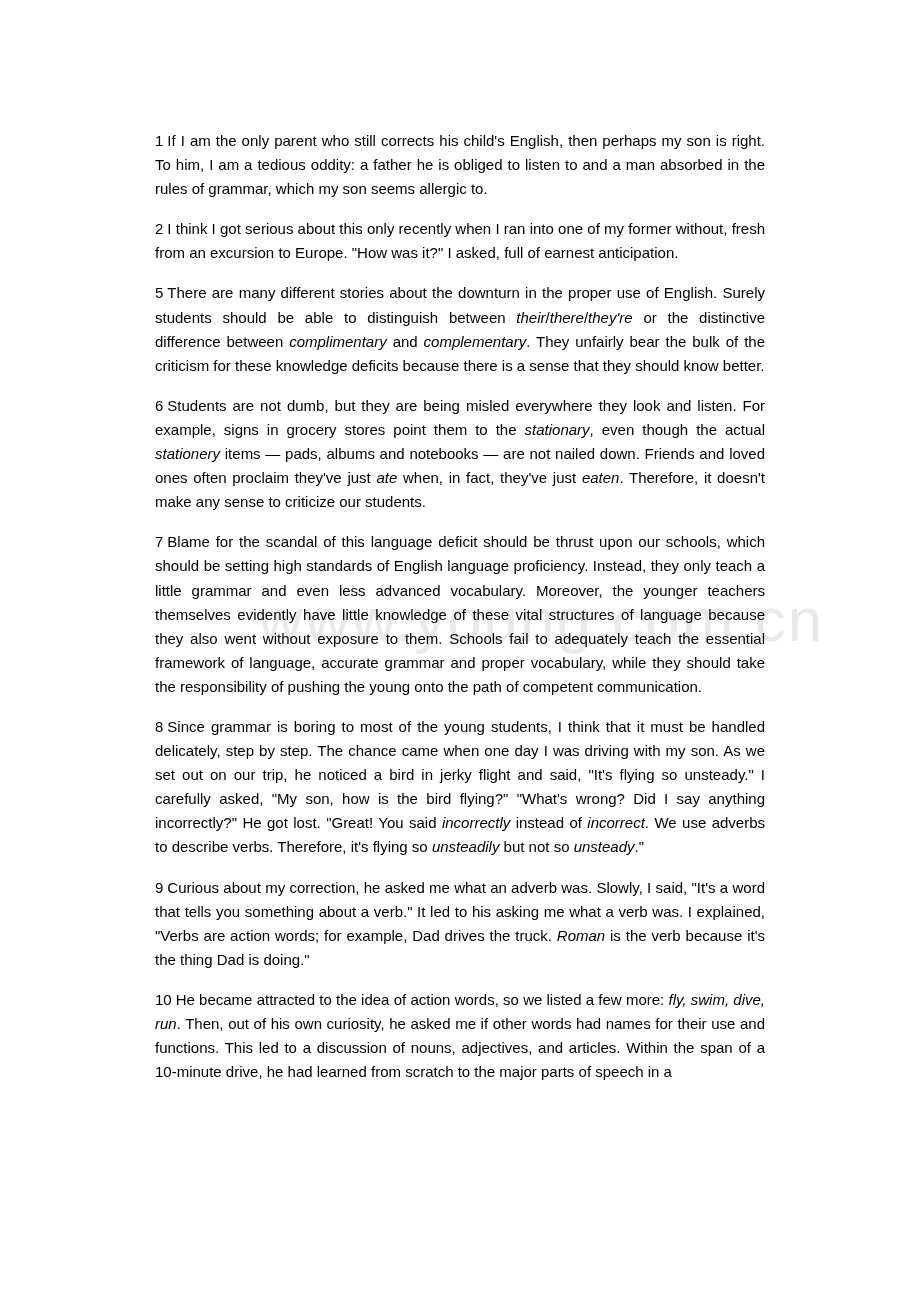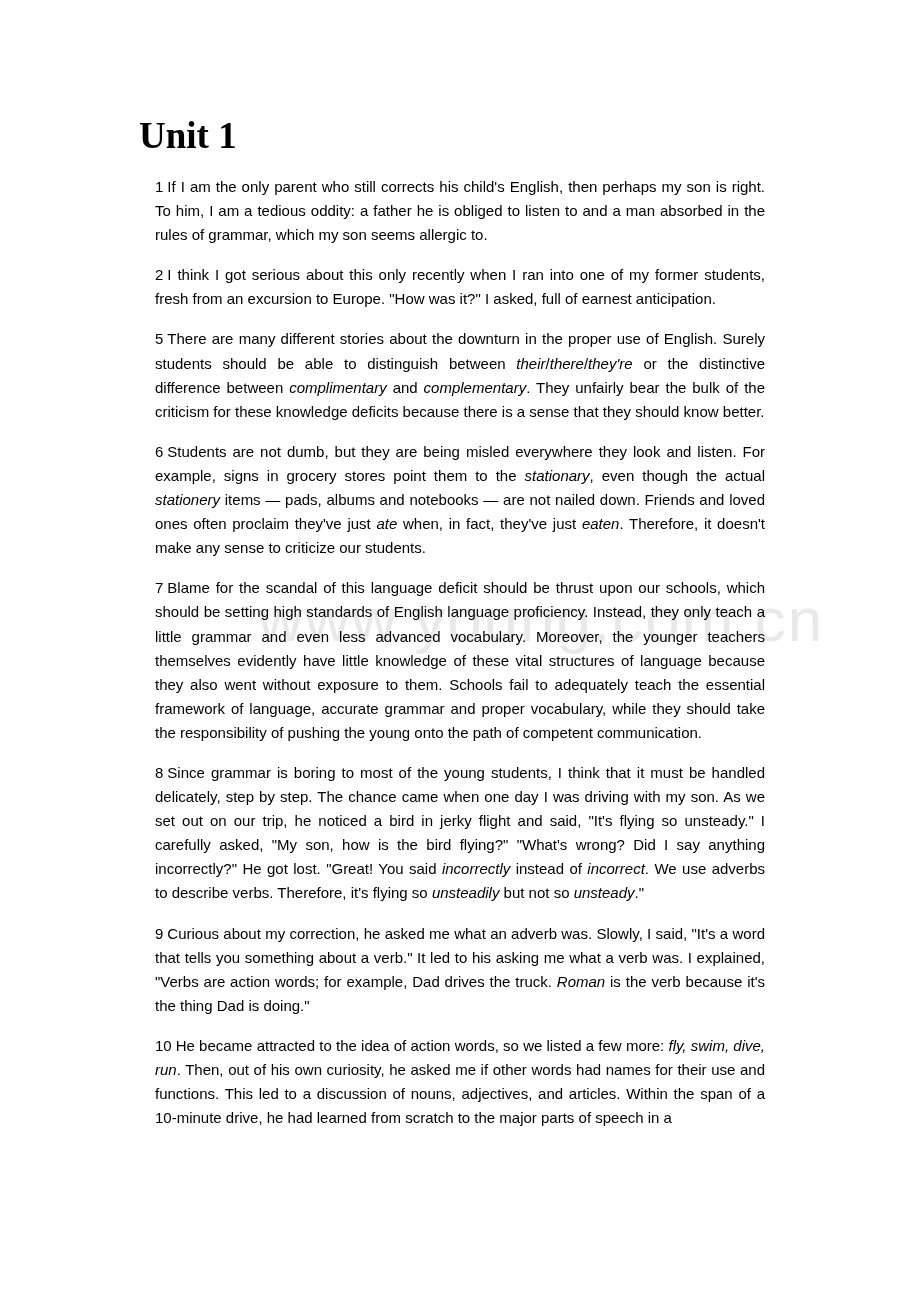--- a/index.html
+++ b/index.html
@@ -59,24 +59,23 @@
     white-space: nowrap;
   }
   .page { z-index: 1; }
 </style>
 </head>
 <body>
 
 <div class="watermark">www.young.com.cn</div>
 
 <div class="page">
-  <h1 class="unit-title">Unit 1</h1>
   <div id="paragraphs">
       <p class="para"><span class="num">1</span><span>If I am the only parent who still corrects his child's English, then perhaps my son is right. To him, I am a tedious oddity: a father he is obliged to listen to and a man absorbed in the rules of grammar, which my son seems allergic to.</span></p>
-      <p class="para"><span class="num">2</span><span>I think I got serious about this only recently when I ran into one of my former students, fresh from an excursion to Europe. "How was it?" I asked, full of earnest anticipation.</span></p>
+      <p class="para"><span class="num">2</span><span>I think I got serious about this only recently when I ran into one of my former without, fresh from an excursion to Europe. "How was it?" I asked, full of earnest anticipation.</span></p>
       <p class="para"><span class="num">5</span><span>There are many different stories about the downturn in the proper use of English. Surely students should be able to distinguish between </span><em>their</em><span>/</span><em>there</em><span>/</span><em>they're</em><span> or the distinctive difference between </span><em>complimentary</em><span> and </span><em>complementary</em><span>. They unfairly bear the bulk of the criticism for these knowledge deficits because there is a sense that they should know better.</span></p>
       <p class="para"><span class="num">6</span><span>Students are not dumb, but they are being misled everywhere they look and listen. For example, signs in grocery stores point them to the </span><em>stationary</em><span>, even though the actual </span><em>stationery</em><span> items — pads, albums and notebooks — are not nailed down. Friends and loved ones often proclaim they've just </span><em>ate</em><span> when, in fact, they've just </span><em>eaten</em><span>. Therefore, it doesn't make any sense to criticize our students.</span></p>
       <p class="para"><span class="num">7</span><span>Blame for the scandal of this language deficit should be thrust upon our schools, which should be setting high standards of English language proficiency. Instead, they only teach a little grammar and even less advanced vocabulary. Moreover, the younger teachers themselves evidently have little knowledge of these vital structures of language because they also went without exposure to them. Schools fail to adequately teach the essential framework of language, accurate grammar and proper vocabulary, while they should take the responsibility of pushing the young onto the path of competent communication.</span></p>
       <p class="para"><span class="num">8</span><span>Since grammar is boring to most of the young students, I think that it must be handled delicately, step by step. The chance came when one day I was driving with my son. As we set out on our trip, he noticed a bird in jerky flight and said, "It's flying so unsteady." I carefully asked, "My son, how is the bird flying?" "What's wrong? Did I say anything incorrectly?" He got lost. "Great! You said </span><em>incorrectly</em><span> instead of </span><em>incorrect</em><span>. We use adverbs to describe verbs. Therefore, it's flying so </span><em>unsteadily</em><span> but not so </span><em>unsteady</em><span>."</span></p>
       <p class="para"><span class="num">9</span><span>Curious about my correction, he asked me what an adverb was. Slowly, I said, "It's a word that tells you something about a verb." It led to his asking me what a verb was. I explained, "Verbs are action words; for example, Dad drives the truck. </span><em>Roman</em><span> is the verb because it's the thing Dad is doing."</span></p>
       <p class="para"><span class="num">10</span><span>He became attracted to the idea of action words, so we listed a few more: </span><em>fly, swim, dive, run</em><span>. Then, out of his own curiosity, he asked me if other words had names for their use and functions. This led to a discussion of nouns, adjectives, and articles. Within the span of a 10-minute drive, he had learned from scratch to the major parts of speech in a</span></p>
     </div>
 </div>
 
 </body></html>

